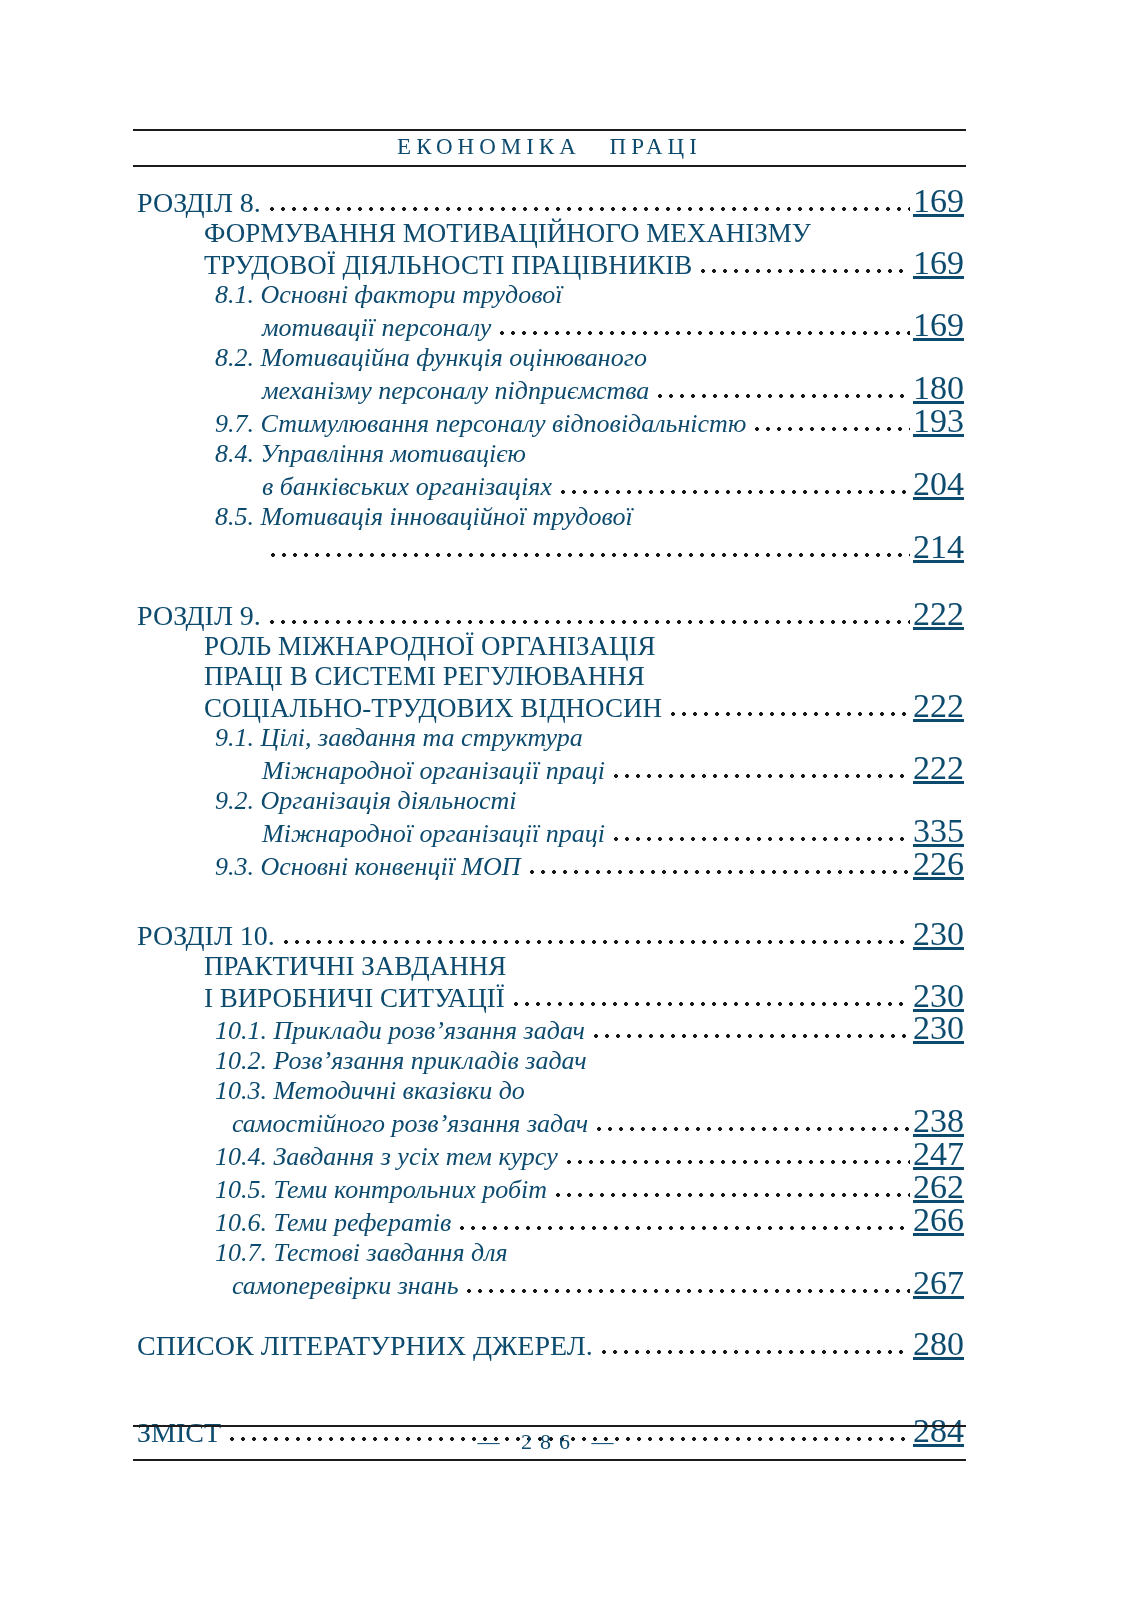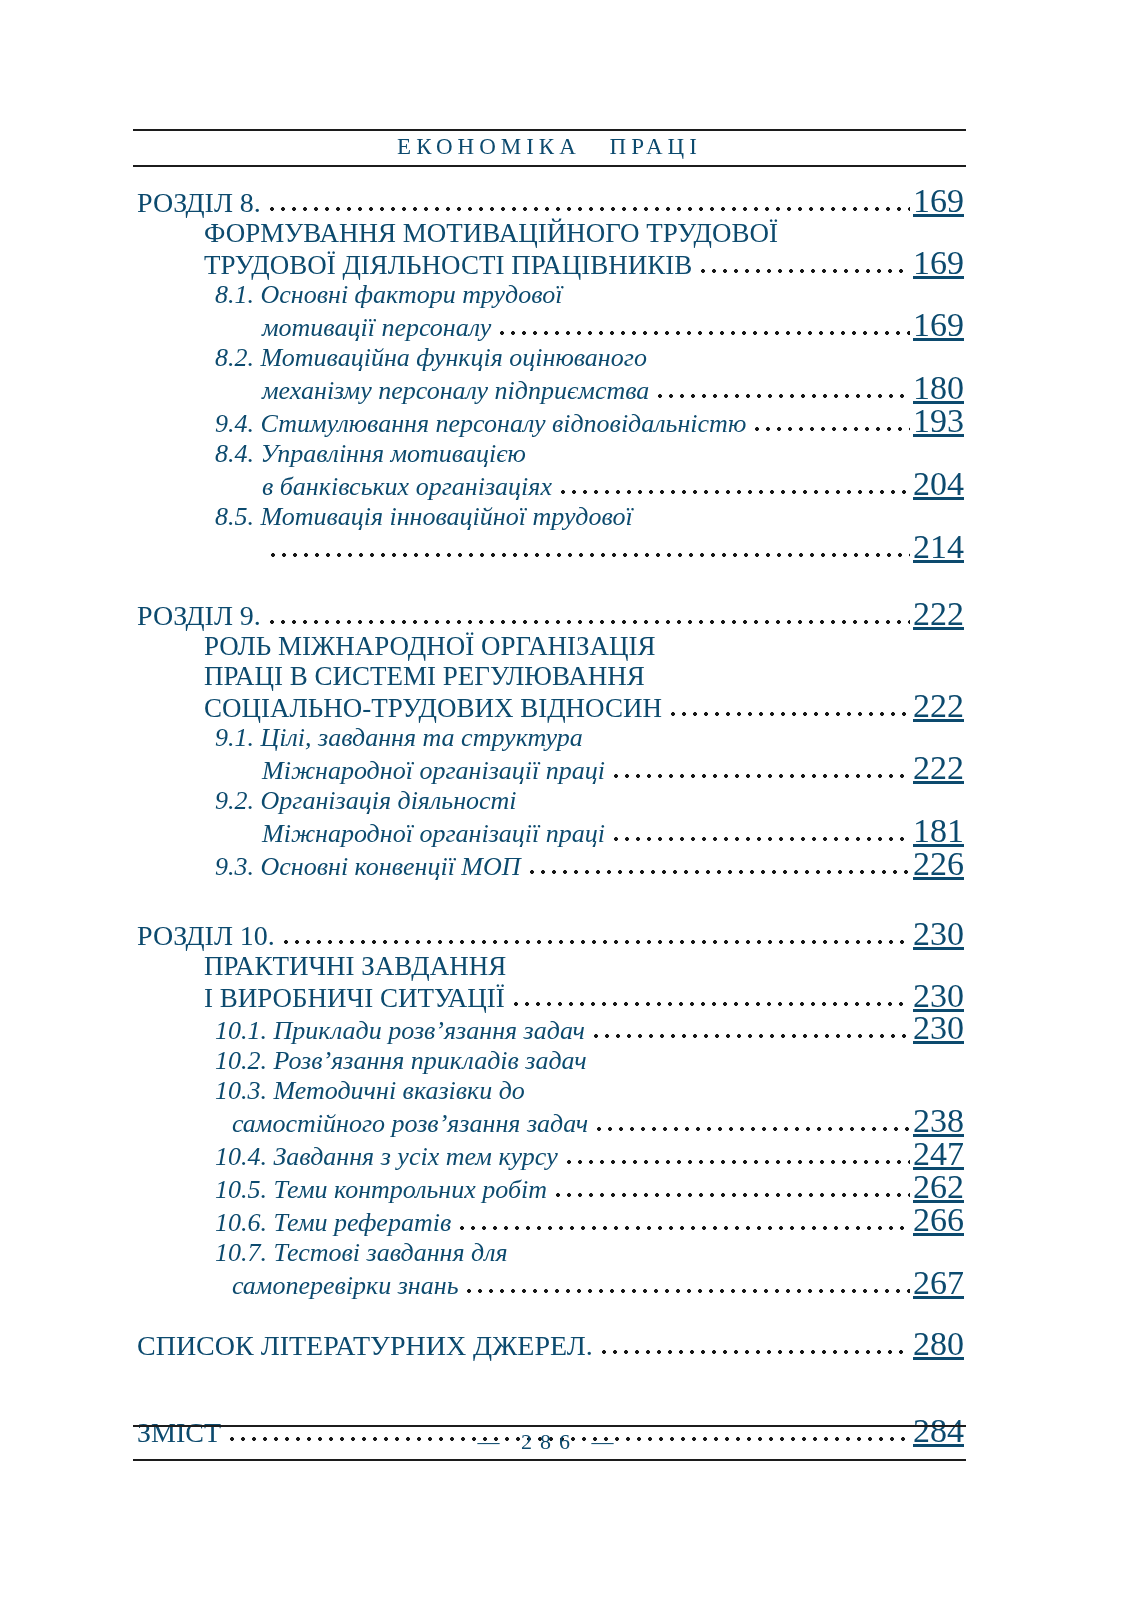--- a/index.html
+++ b/index.html
@@ -81,21 +81,21 @@
   </div>
 
   <div class="toc" id="toc">
       <section class="toc-section">
         <div class="row chapter">
           <span class="label">РОЗДІЛ 8.</span>
           <span class="dots"></span>
           <span class="pg">169</span>
         </div>
         <div class="row title">
-          <span class="label">ФОРМУВАННЯ МОТИВАЦІЙНОГО ТРУДОВОЇ</span>
+          <span class="label">ФОРМУВАННЯ МОТИВАЦІЙНОГО МЕХАНІЗМУ</span>
         </div>
         <div class="row title">
           <span class="label">ТРУДОВОЇ ДІЯЛЬНОСТІ ПРАЦІВНИКІВ</span>
           <span class="dots"></span>
           <span class="pg">169</span>
         </div>
         <div class="row sub">
           <span class="label">8.1. Основні фактори трудової</span>
         </div>
         <div class="row cont">
@@ -105,21 +105,21 @@
         </div>
         <div class="row sub">
           <span class="label">8.2. Мотиваційна функція оцінюваного</span>
         </div>
         <div class="row cont">
           <span class="label">механізму персоналу підприємства</span>
           <span class="dots"></span>
           <span class="pg">180</span>
         </div>
         <div class="row sub">
-          <span class="label">9.4. Стимулювання персоналу відповідальністю</span>
+          <span class="label">9.7. Стимулювання персоналу відповідальністю</span>
           <span class="dots"></span>
           <span class="pg">193</span>
         </div>
         <div class="row sub">
           <span class="label">8.4. Управління мотивацією</span>
         </div>
         <div class="row cont">
           <span class="label">в банківських організаціях</span>
           <span class="dots"></span>
           <span class="pg">204</span>
@@ -156,21 +156,21 @@
           <span class="label">Міжнародної організації праці</span>
           <span class="dots"></span>
           <span class="pg">222</span>
         </div>
         <div class="row sub">
           <span class="label">9.2. Організація діяльності</span>
         </div>
         <div class="row cont">
           <span class="label">Міжнародної організації праці</span>
           <span class="dots"></span>
-          <span class="pg">181</span>
+          <span class="pg">335</span>
         </div>
         <div class="row sub">
           <span class="label">9.3. Основні конвенції МОП</span>
           <span class="dots"></span>
           <span class="pg">226</span>
         </div>
       </section>
       <section class="toc-section">
         <div class="row chapter">
           <span class="label">РОЗДІЛ 10.</span>

